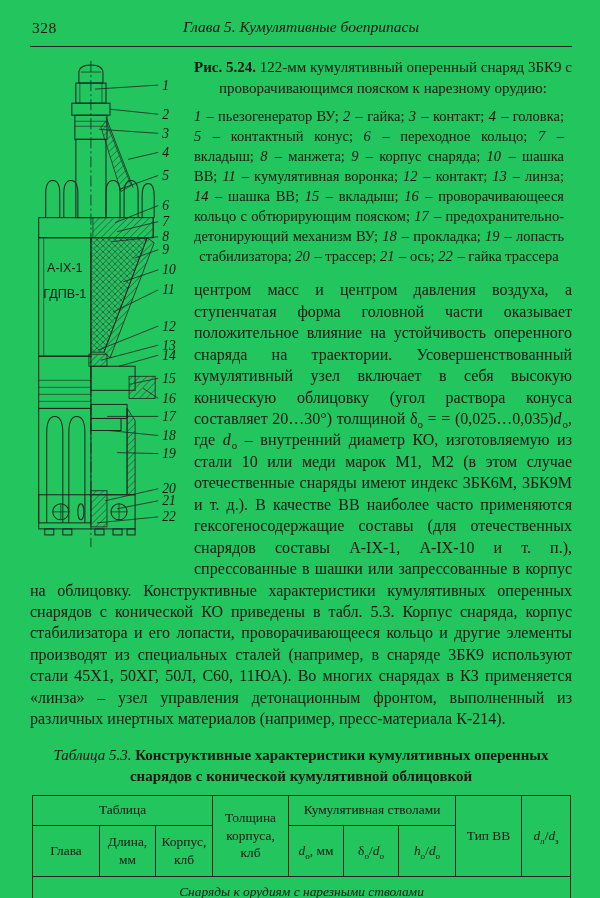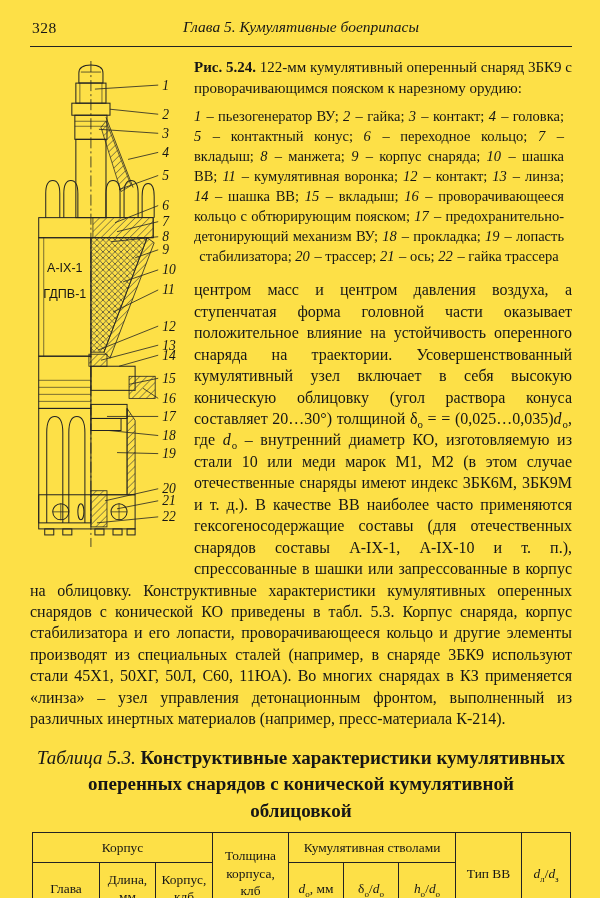--- a/index.html
+++ b/index.html
@@ -1,34 +1,34 @@
 <!DOCTYPE html>
 <html><head>
 <meta charset="utf-8">
 <style>
   html,body{margin:0;padding:0;background:#e8e8e8;}
-  .page{width:600px;height:898px;box-sizing:border-box;background:#fde047;color:#161616;
+  .page{width:600px;height:898px;box-sizing:border-box;background:#22c55e;color:#161616;
         padding:18px 28px 0 30px;font-family:"Liberation Serif","DejaVu Serif",serif;
         overflow:hidden;position:relative;margin:0 auto;}
   .pagehead{position:relative;height:24px;font-size:15.5px;}
   .page-num{position:absolute;left:2px;top:1px;letter-spacing:.5px;}
   .chapter{display:block;text-align:center;font-style:italic;}
   .headrule{border:none;border-top:1.5px solid #232323;margin:4px 0 10px 0;}
 
   figure.fig{float:left;width:162px;height:496px;margin:2px 2px 4px 0;padding:0;}
-  .figcap{margin:0 0 3px 0;font-size:15px;line-height:1.38;text-align:left;}
+  .figcap{margin:0 0 3px 0;font-size:15px;line-height:1.38;text-align:center;}
   .figcap b{font-weight:bold;}
   .figlegend{margin:8px;font-size:14.5px;line-height:1.38;text-align:justify;text-align-last:center;}
   .figlegend i{font-style:italic;}
   .bodytext{margin:13px 0 12px 0;font-size:16px;line-height:1.34;text-align:justify;}
   .bodytext i, .figlegend i{padding-right:1px;}
   sub{font-size:68%;line-height:0;}
 
   .tabsec{clear:both;}
-  .tabcap{margin:15px 6px 8px 6px;text-align:center;font-size:19px;line-height:1.4;}
+  .tabcap{margin:15px 6px 8px 6px;text-align:center;font-size:15px;line-height:1.4;}
   .tabcap i{font-style:italic;}
   .tabcap b{font-weight:bold;}
   table.t53{border-collapse:collapse;width:538px;margin-left:2px;font-size:13.4px;
             border:1.7px solid #232323;table-layout:fixed;}
   .t53 th,.t53 td{border:1px solid #232323;text-align:center;vertical-align:middle;
             font-weight:normal;padding:3px 2px;line-height:1.3;}
   .t53 thead th{height:auto;}
   .t53 .grp{height:30px;}
   .t53 .sub2 th{height:44px;}
   .t53 td.subhead{font-style:italic;border-left:none;border-right:none;height:24px;}
@@ -190,21 +190,21 @@
           <col style="width:57px">
         <col style="width:76px">
           <col style="width:55px">
           <col style="width:55px">
         <col style="width:57px">
           <col style="width:66px">
           <col style="width:49px">
       </colgroup>
       <thead>
         <tr class="grp">
-          <th colspan="3">Корпус</th>
+          <th colspan="3">Таблица</th>
           <th rowspan="2">Толщина корпуса, клб</th>
           <th colspan="3">Кумулятивная стволами</th>
           <th rowspan="2">Тип ВВ</th>
           <th rowspan="2"><i>d</i><sub>л</sub>/<i>d</i><sub>з</sub></th>
         </tr>
         <tr class="sub2">
           <th>Глава</th>
           <th>Длина, мм</th>
           <th>Корпус, клб</th>
           <th><i>d</i><sub>о</sub>, мм</th>

